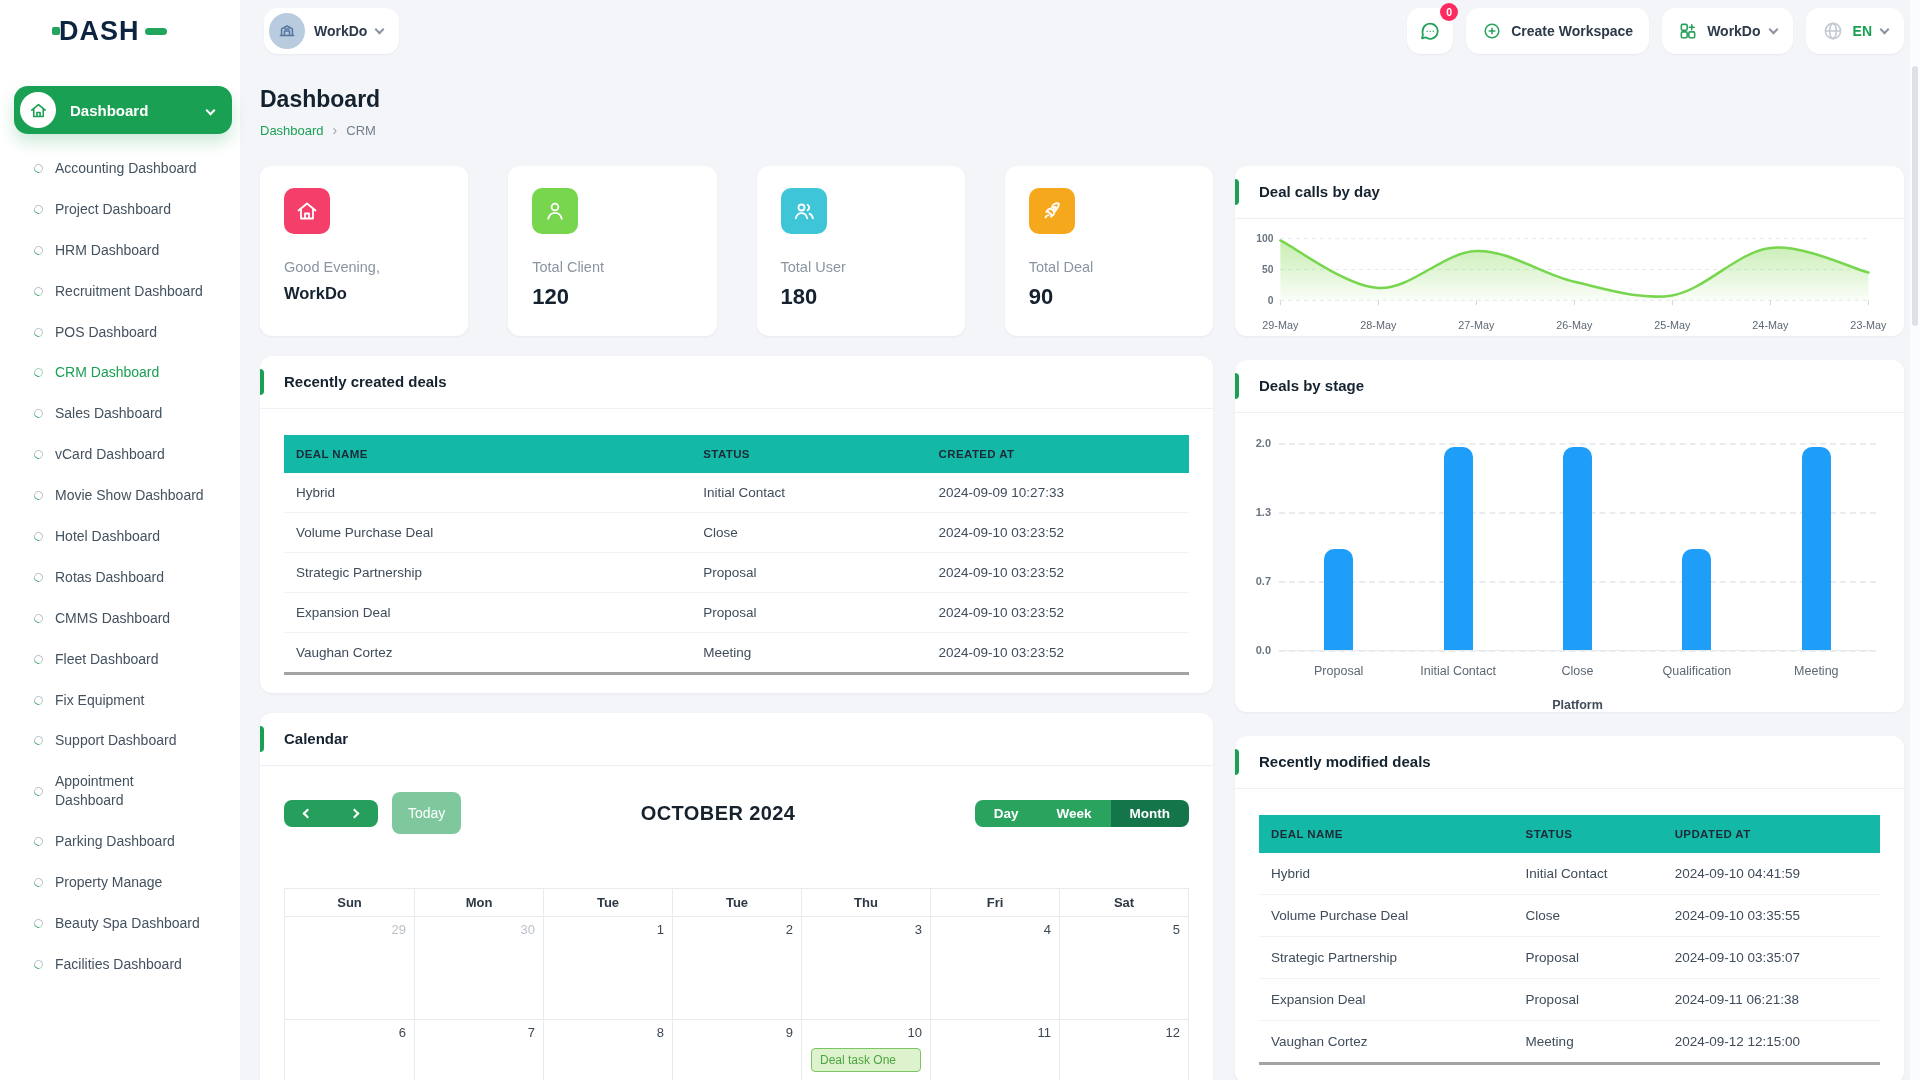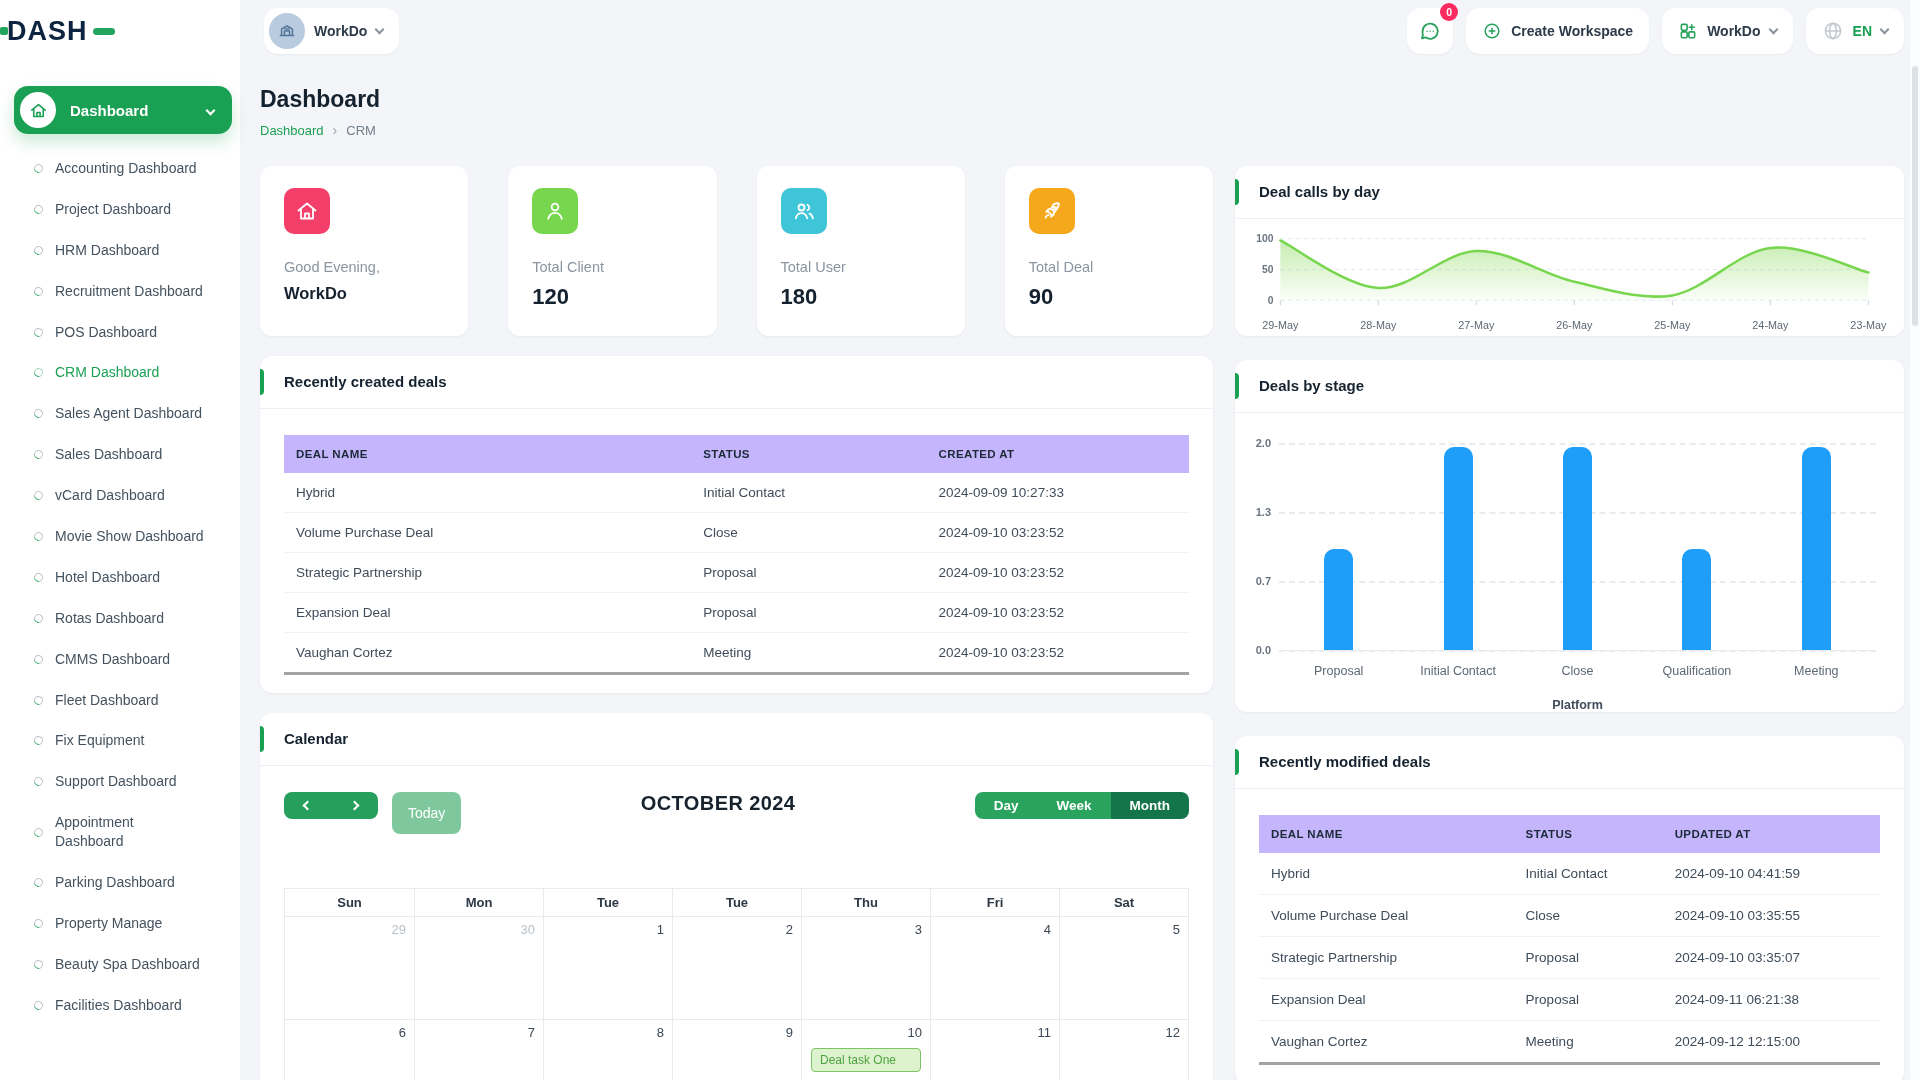--- a/index.html
+++ b/index.html
@@ -1,21 +1,21 @@
 <!DOCTYPE html>
 <html><head>
 <meta charset="utf-8">
 <style>
   * { margin:0; padding:0; box-sizing:border-box; }
   html,body { width:1920px; height:1080px; overflow:hidden; }
   body { background:#f3f5f8; font-family:"Liberation Sans","DejaVu Sans",sans-serif; color:#22303e; }
 
   
   .sidebar { position:fixed; left:0; top:0; bottom:0; width:240px; background:#ffffff; z-index:5; }
-  .logo-wrap { height:62px; display:flex; align-items:center; }
+  .logo-wrap { height:62px; display:flex; align-items:center; padding-left:52px; }
   .logo { display:flex; align-items:center; gap:3px; }
   .logo-dot { width:8px; height:8px; border-radius:2px; background:#21a45c; margin-right:-4px; }
   .logo-text { font-size:27px; font-weight:900; letter-spacing:1px; color:#0d2440; }
   .logo-dash { width:22px; height:7px; border-radius:4px; background:#21a45c; margin-left:2px; }
 
   .dash-btn { margin:24px 8px 14px 14px; height:48px; background:#1aa053; border-radius:14px;
     display:flex; align-items:center; cursor:pointer; box-shadow:0 8px 16px rgba(26,160,83,.22); }
   .dash-btn .circ { width:36px; height:36px; background:#fff; border-radius:50%; margin-left:6px;
     display:flex; align-items:center; justify-content:center; }
   .dash-btn .lbl { color:#fff; font-weight:700; font-size:15px; margin-left:14px; }
@@ -85,35 +85,35 @@
 
   .panel.created { height:337px; }
   .panel.calendar-panel { height:560px; }
   .panel.calls { height:170px; }
   .panel.stage { height:352px; }
   .panel.modified { height:348px; }
 
   
   .tbl-body { padding:26px 24px 10px; }
   table { width:100%; border-collapse:collapse; }
-  thead tr { background:#c4b5fd; }
+  thead tr { background:#14b8a6; }
   th { text-align:left; font-size:11.5px; letter-spacing:.4px; color:#1c2a38; font-weight:700;
     padding:13px 12px; text-transform:uppercase; }
   td { font-size:13.5px; color:#3f4c5a; padding:12px; }
   tbody tr + tr td { border-top:1px solid #f0f2f5; }
   tbody tr:last-child td { border-bottom:3px solid #a3a3a3; }
   .created th:nth-child(1), .created td:nth-child(1){ width:45%; }
   .created th:nth-child(2), .created td:nth-child(2){ width:26%; }
   .modified th:nth-child(1), .modified td:nth-child(1){ width:41%; }
   .modified th:nth-child(2), .modified td:nth-child(2){ width:24%; }
   .modified td { padding:13px 12px; }
 
   
   .cal-body { padding:26px 24px; }
-  .cal-toolbar { display:flex; }
+  .cal-toolbar { display:flex; align-items:center; }
   .btn-group { display:flex; }
   .fc-btn { background:#279f5c; color:#fff; border:none; height:27px; display:flex;
     align-items:center; justify-content:center; font-size:13.5px; cursor:pointer; font-weight:600;
     font-family:inherit; }
   .nav-btn { width:47px; }
   .btn-group .fc-btn:first-child { border-radius:8px 0 0 8px; }
   .btn-group .fc-btn:last-child { border-radius:0 8px 8px 0; }
   .today-btn { margin-left:14px; background:#7fc89e; border-radius:8px; padding:0 16px; height:42px;
     border:none; color:#fff; font-size:14px; cursor:pointer; font-family:inherit; }
   .cal-title { flex:1; text-align:center; font-size:20px; font-weight:700; color:#16222e;
@@ -197,24 +197,20 @@
         <span class="bullet"></span>
         <span class="s-lbl">Recruitment Dashboard</span>
       </div>
       <div class="side-item">
         <span class="bullet"></span>
         <span class="s-lbl">POS Dashboard</span>
       </div>
       <div class="side-item active">
         <span class="bullet"></span>
         <span class="s-lbl">CRM Dashboard</span>
-      </div>
-      <div class="side-item">
-        <span class="bullet"></span>
-        <span class="s-lbl">Sales Agent Dashboard</span>
       </div>
       <div class="side-item">
         <span class="bullet"></span>
         <span class="s-lbl">Sales Dashboard</span>
       </div>
       <div class="side-item">
         <span class="bullet"></span>
         <span class="s-lbl">vCard Dashboard</span>
       </div>
       <div class="side-item">

